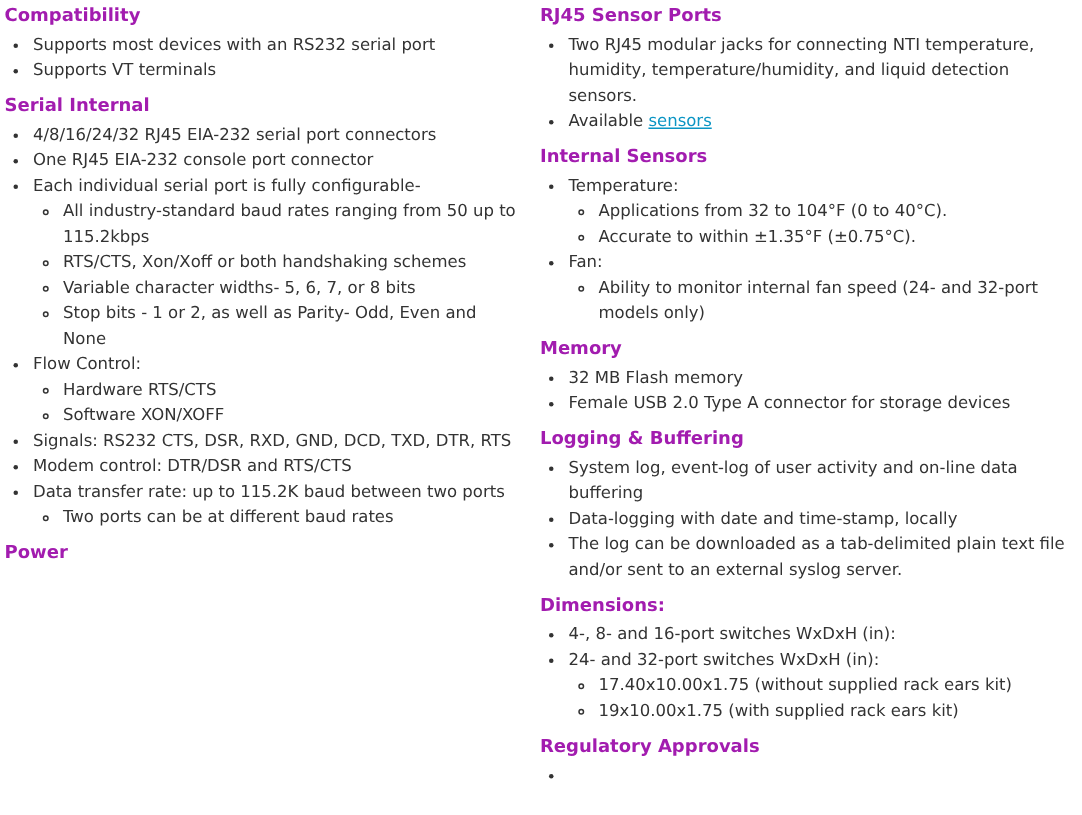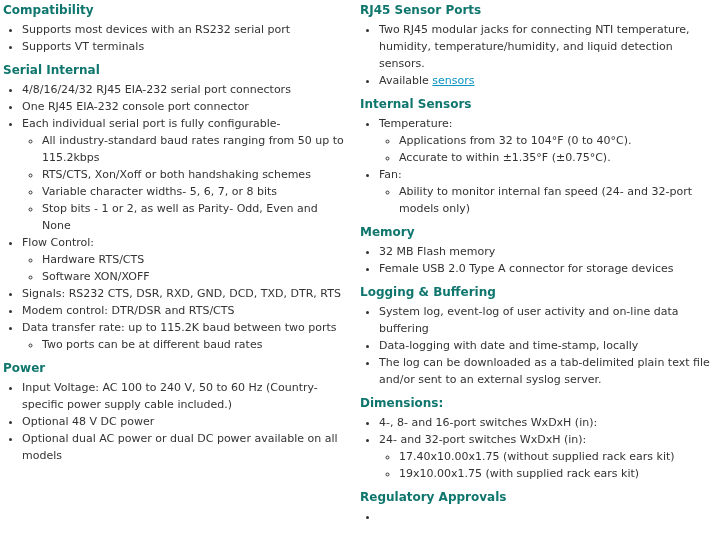--- a/index.html
+++ b/index.html
@@ -35,21 +35,21 @@
     flex: 0 0 auto;
   }
   .section {
     margin-bottom: 8px;
   }
   .section:last-child {
     margin-bottom: 0;
   }
   .section-title {
     font-weight: bold;
-    color: #0f766e;
+    color: #a21caf;
     font-size: 12px;
     line-height: 15px;
     padding-bottom: 3px;
   }
   ul.lvl1 {
     margin: 0;
     padding: 0 0 0 19px;
     list-style-type: disc;
   }
   ul.lvl2 {
@@ -96,25 +96,20 @@
             </ul></li>
           <li><span>Signals: RS232 CTS, DSR, RXD, GND, DCD, TXD, DTR, RTS</span></li>
           <li><span>Modem control: DTR/DSR and RTS/CTS</span></li>
           <li><span>Data transfer rate: up to 115.2K baud between two ports</span><ul class="lvl2">
               <li><span>Two ports can be at different baud rates</span></li>
             </ul></li>
         </ul>
       </div>
       <div class="section">
         <div class="section-title">Power</div>
-        <ul class="lvl1">
-          <li><span>Input Voltage: AC 100 to 240 V, 50 to 60 Hz (Country-specific power supply cable included.)</span></li>
-          <li><span>Optional 48 V DC power</span></li>
-          <li><span>Optional dual AC power or dual DC power available on all models</span></li>
-        </ul>
       </div>
     </div>
   <div class="col col-right">
       <div class="section">
         <div class="section-title">RJ45 Sensor Ports</div>
         <ul class="lvl1">
           <li><span>Two RJ45 modular jacks for connecting NTI temperature, humidity, temperature/humidity, and liquid detection sensors.</span></li>
           <li><span>Available </span><a class="link" href="#">sensors</a></li>
         </ul>
       </div>

